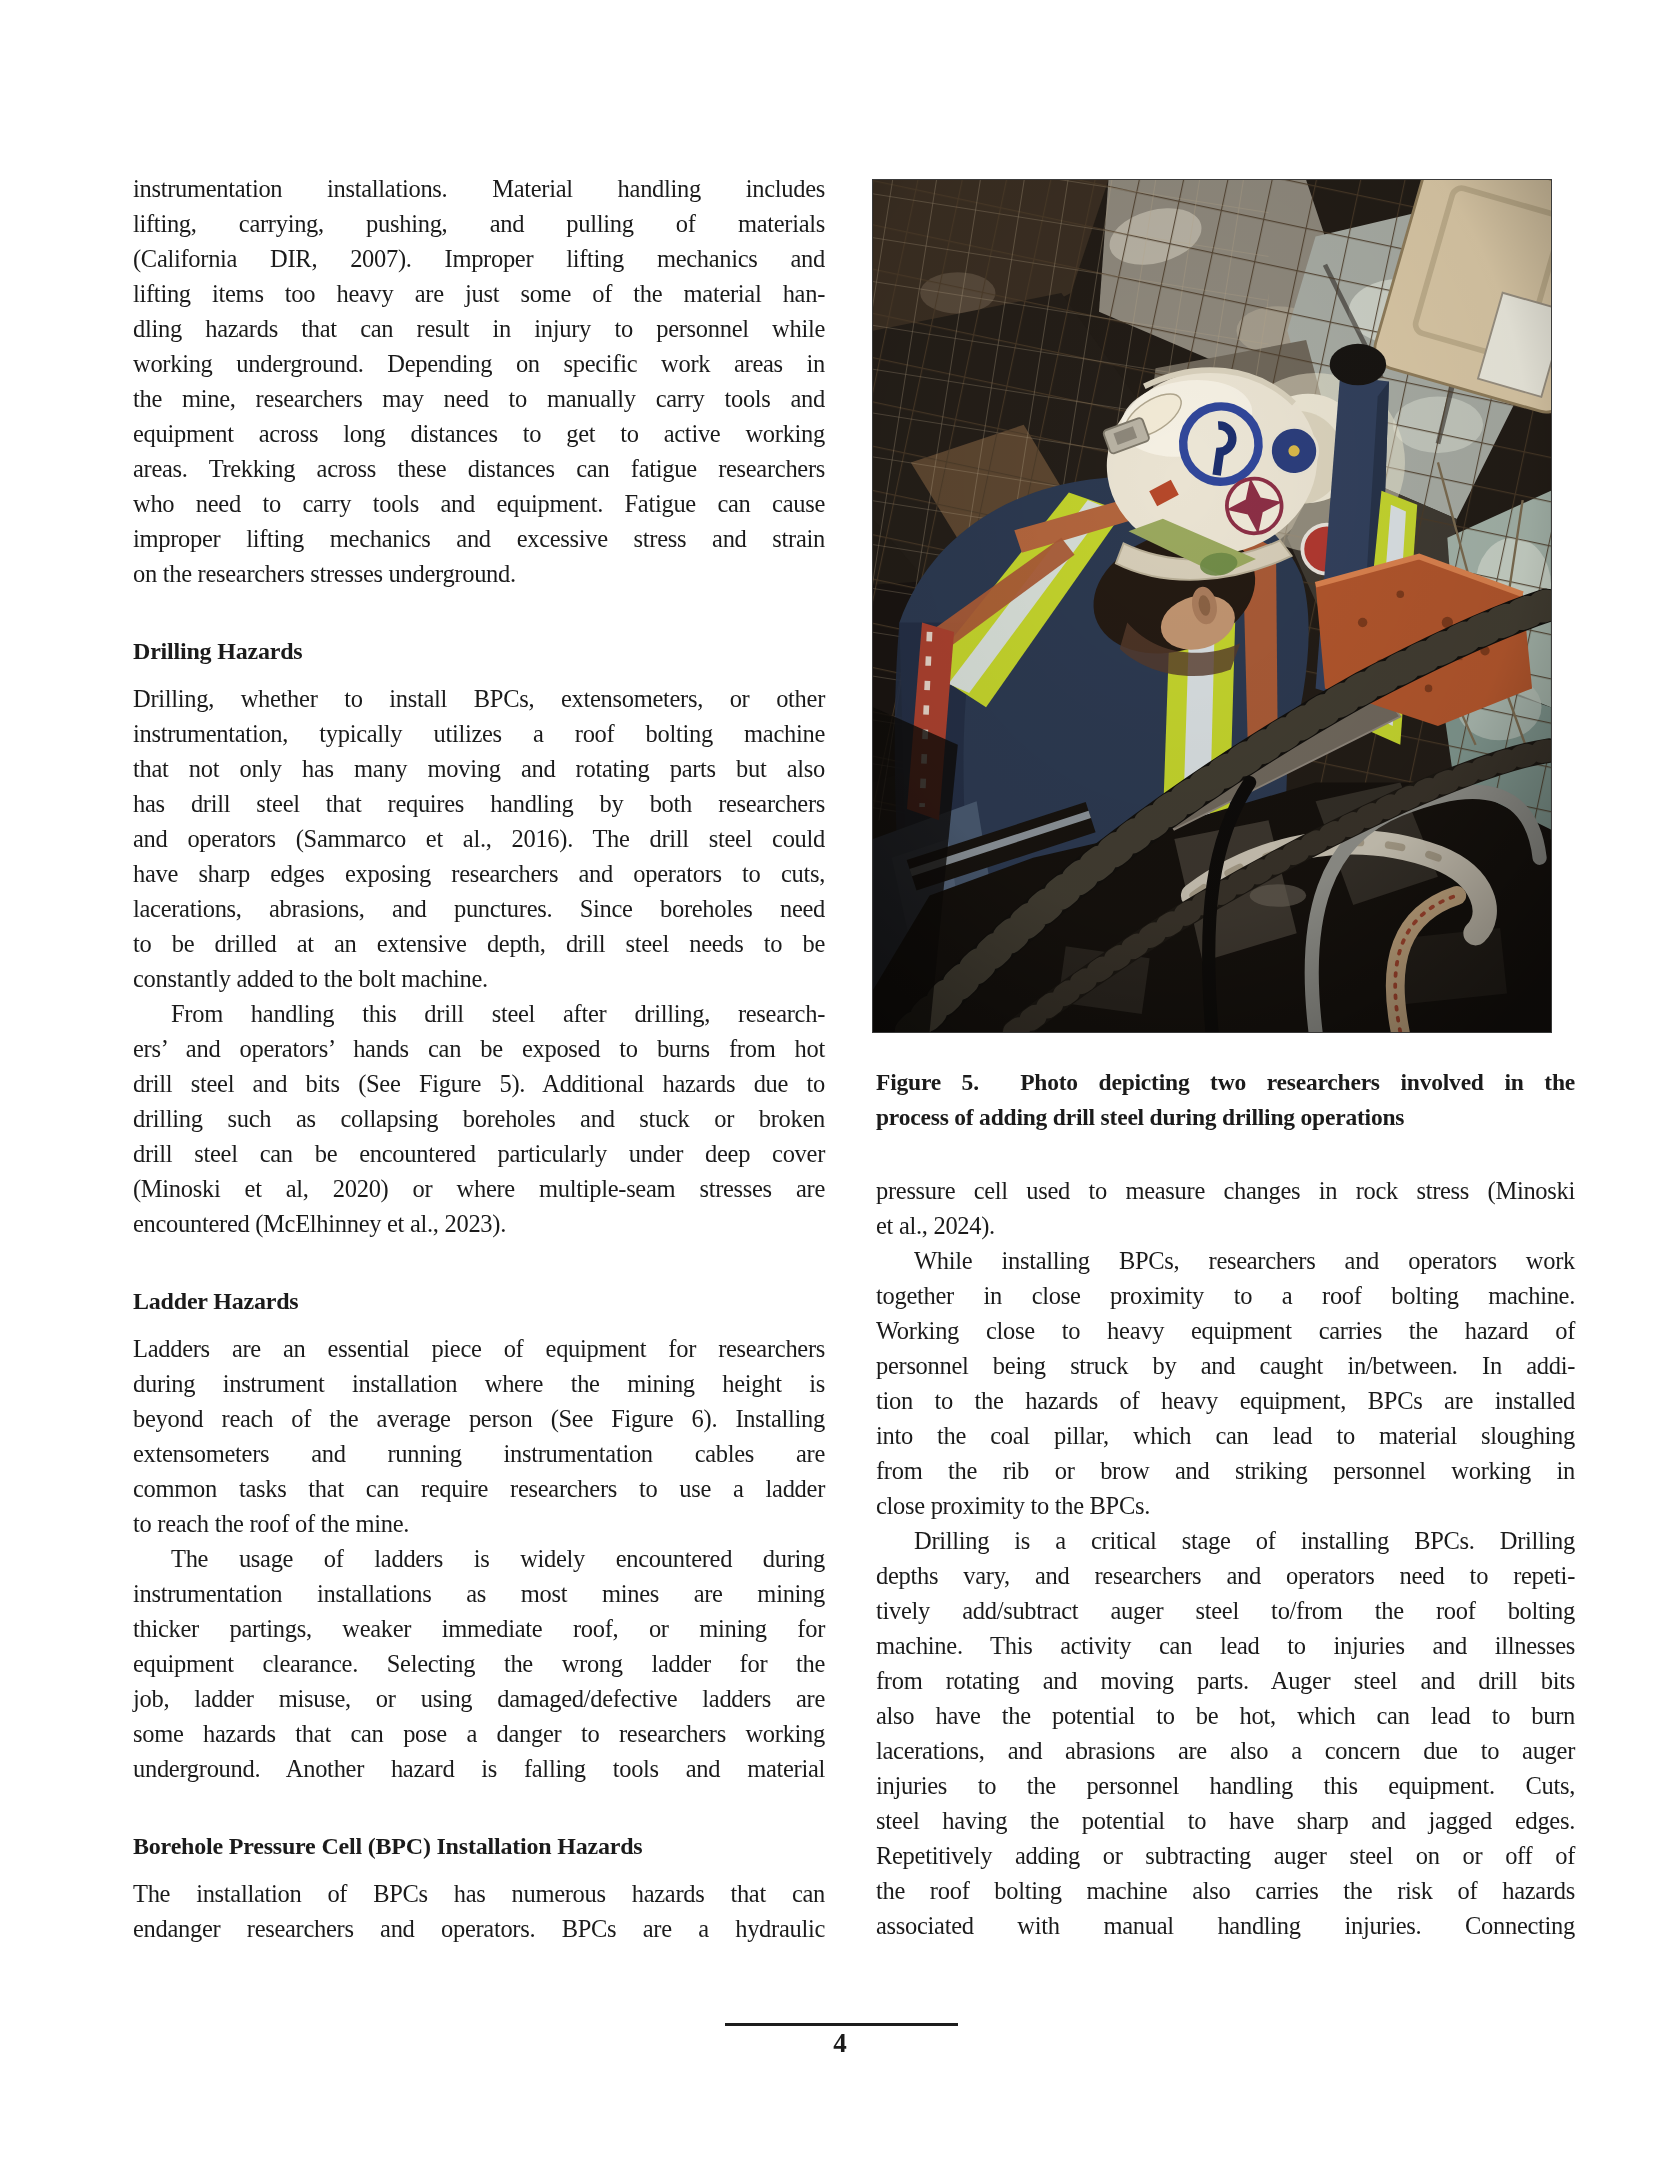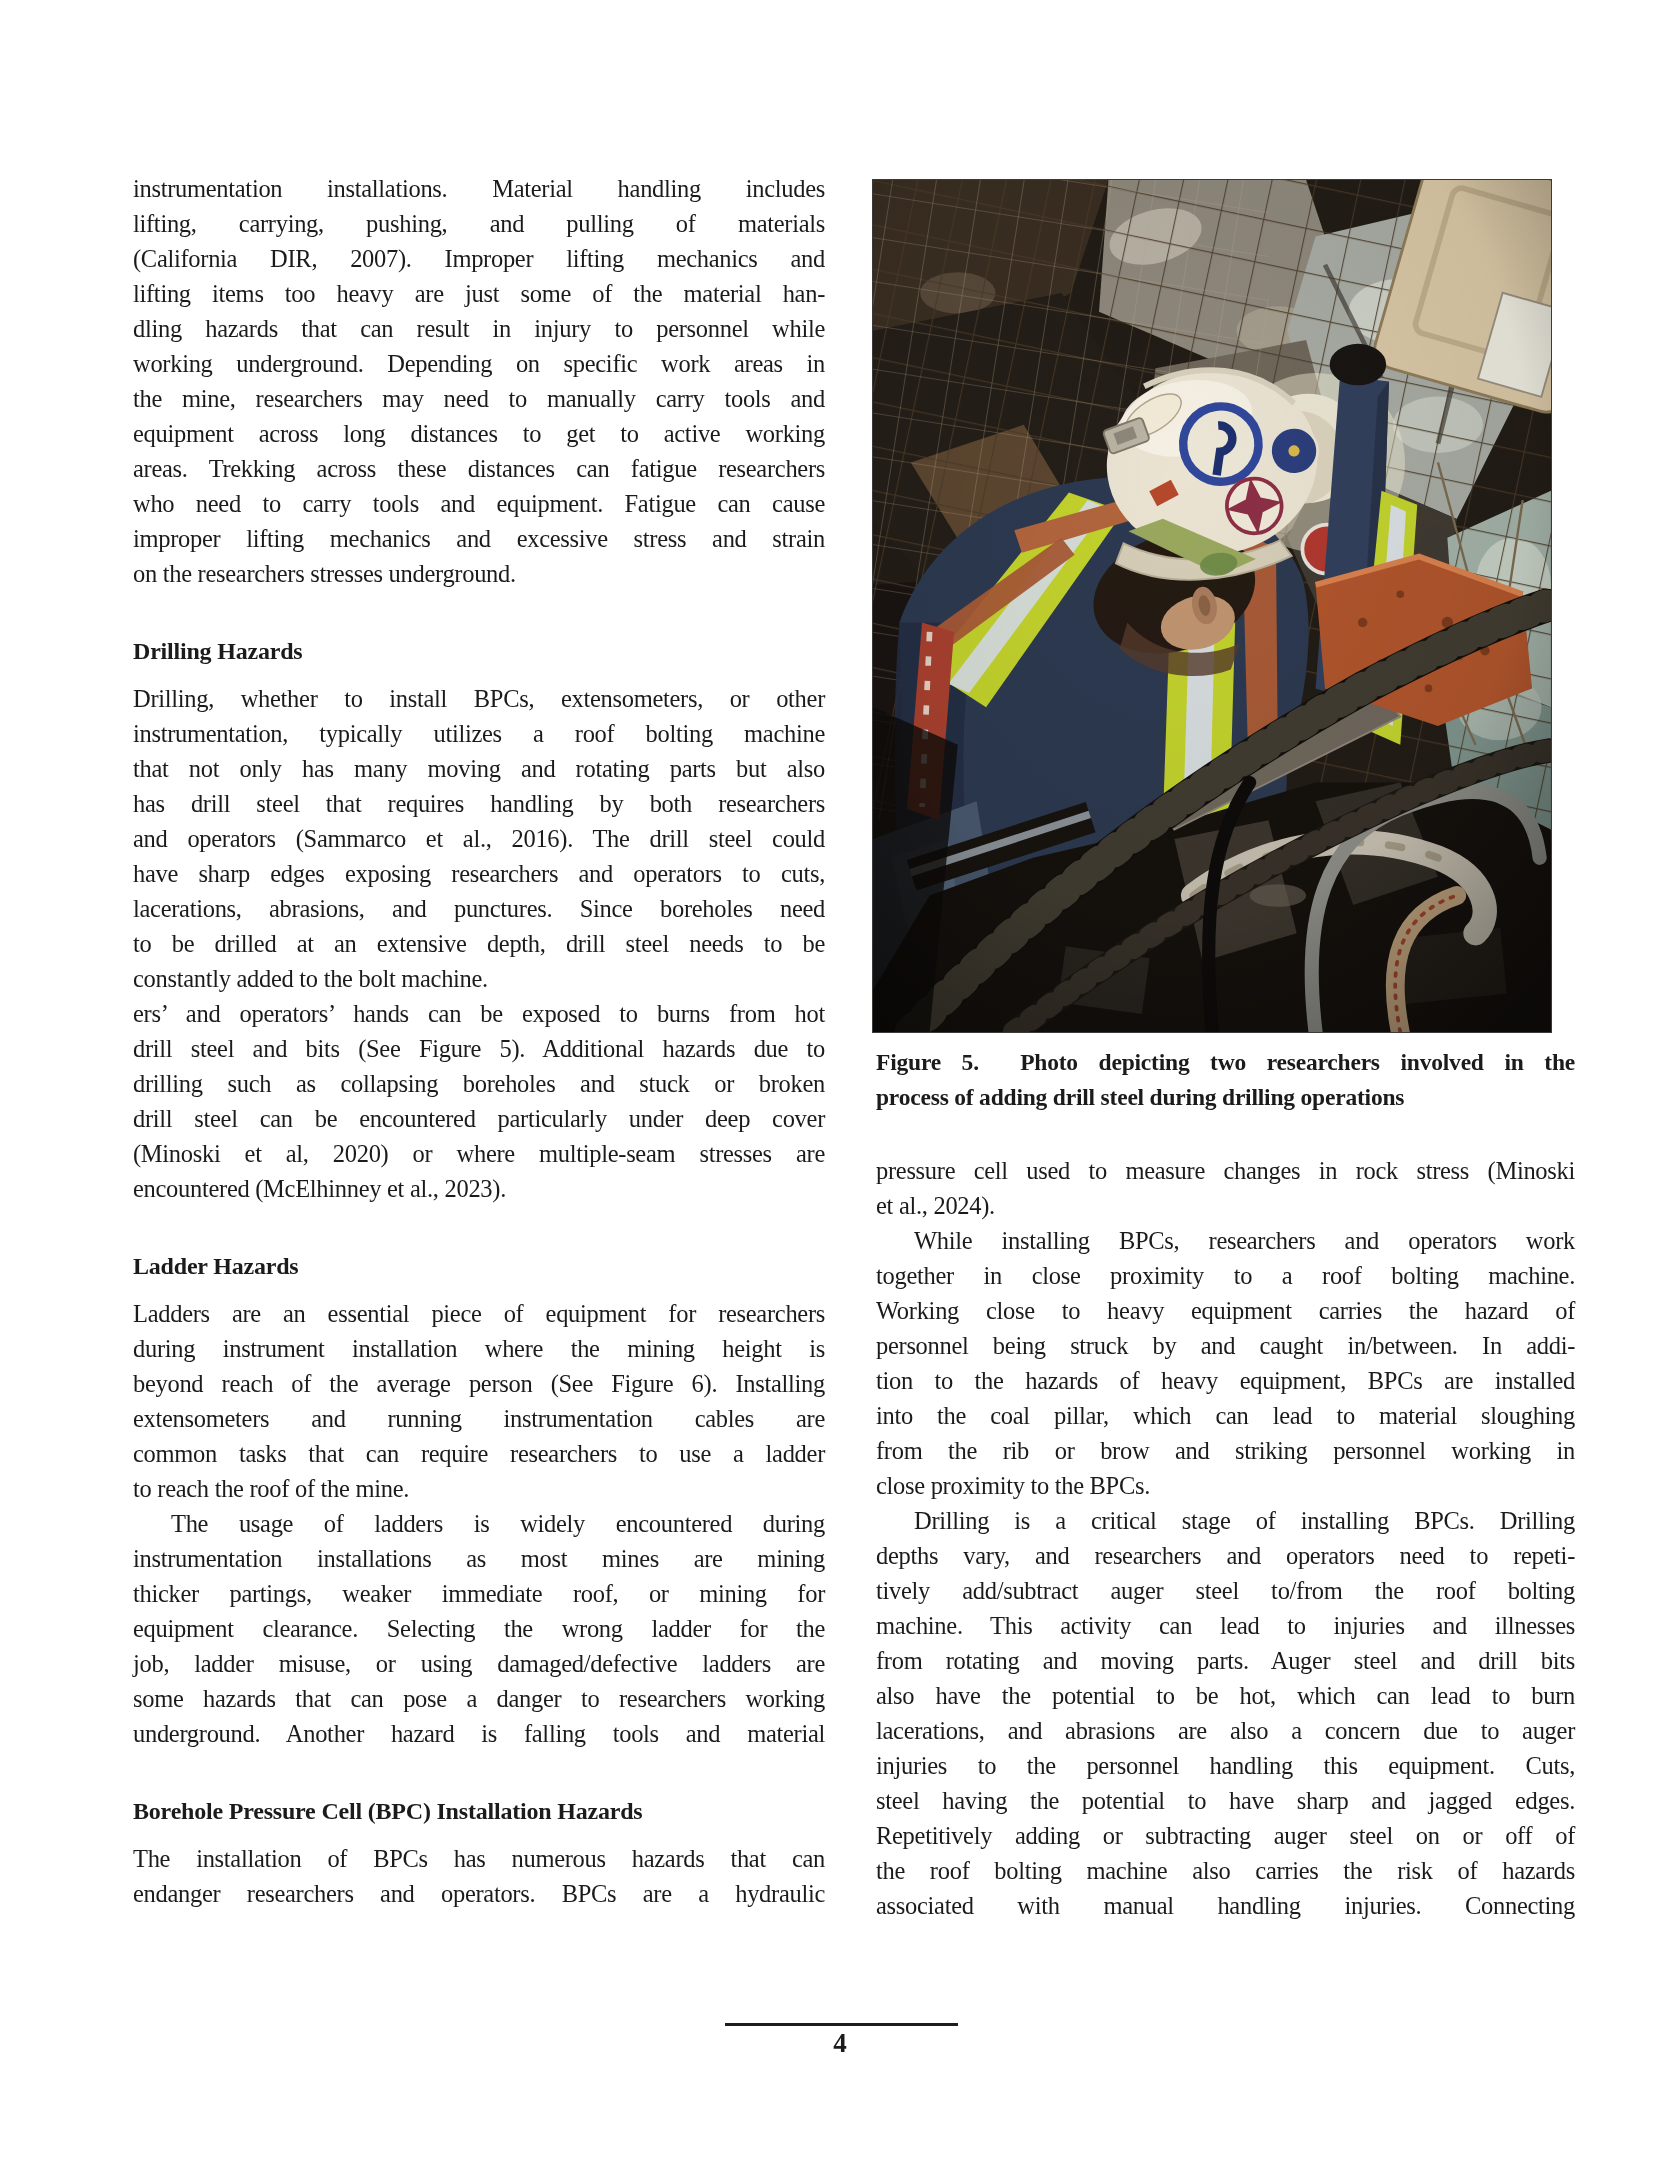--- a/index.html
+++ b/index.html
@@ -16,21 +16,21 @@
     text-align:justify;text-align-last:justify;white-space:pre-wrap;
   }
   .line.endline{text-align-last:left;}
   .line.indent{text-indent:38px;}
   .h{
     font-size:24px;font-weight:bold;line-height:34px;
     margin:43px 0 13px 0;letter-spacing:-0.2px;
   }
   .figure-wrap{margin:7.5px 0 0 -3.8px;}
   svg.photo{display:block;border:1.9px solid #3a3a3a;background:#221c16;}
-  .caption{margin-top:12px;}
+  .caption{margin-top:32px;}
   .caption .line{font-weight:bold;font-size:23.5px;line-height:35px;letter-spacing:-0.2px;}
   .body-blocks{margin-top:38px;}
   .footer-rule{position:absolute;left:725px;top:2023px;width:233px;height:2.8px;background:#1d1d1d;}
   .footer-num{
     position:absolute;left:0;top:2028px;width:1680px;text-align:center;
     font-size:27px;font-weight:bold;color:#1b1b1b;
   }
 </style>
 </head>
 <body>
@@ -58,20 +58,21 @@
         <div class="line">instrumentation, typically utilizes a roof bolting machine</div>
         <div class="line">that not only has many moving and rotating parts but also</div>
         <div class="line">has drill steel that requires handling by both researchers</div>
         <div class="line">and operators (Sammarco et al., 2016). The drill steel could</div>
         <div class="line">have sharp edges exposing researchers and operators to cuts,</div>
         <div class="line">lacerations, abrasions, and punctures. Since boreholes need</div>
         <div class="line">to be drilled at an extensive depth, drill steel needs to be</div>
         <div class="line endline">constantly added to the bolt machine.</div>
       </div>
       <div class="p">
+        <div class="line indent">From handling this drill steel after drilling, research-</div>
         <div class="line">ers’ and operators’ hands can be exposed to burns from hot</div>
         <div class="line">drill steel and bits (See Figure 5). Additional hazards due to</div>
         <div class="line">drilling such as collapsing boreholes and stuck or broken</div>
         <div class="line">drill steel can be encountered particularly under deep cover</div>
         <div class="line">(Minoski et al, 2020) or where multiple-seam stresses are</div>
         <div class="line endline">encountered (McElhinney et al., 2023).</div>
       </div>
       <div class="h">Ladder Hazards</div>
       <div class="p">
         <div class="line">Ladders are an essential piece of equipment for researchers</div>

